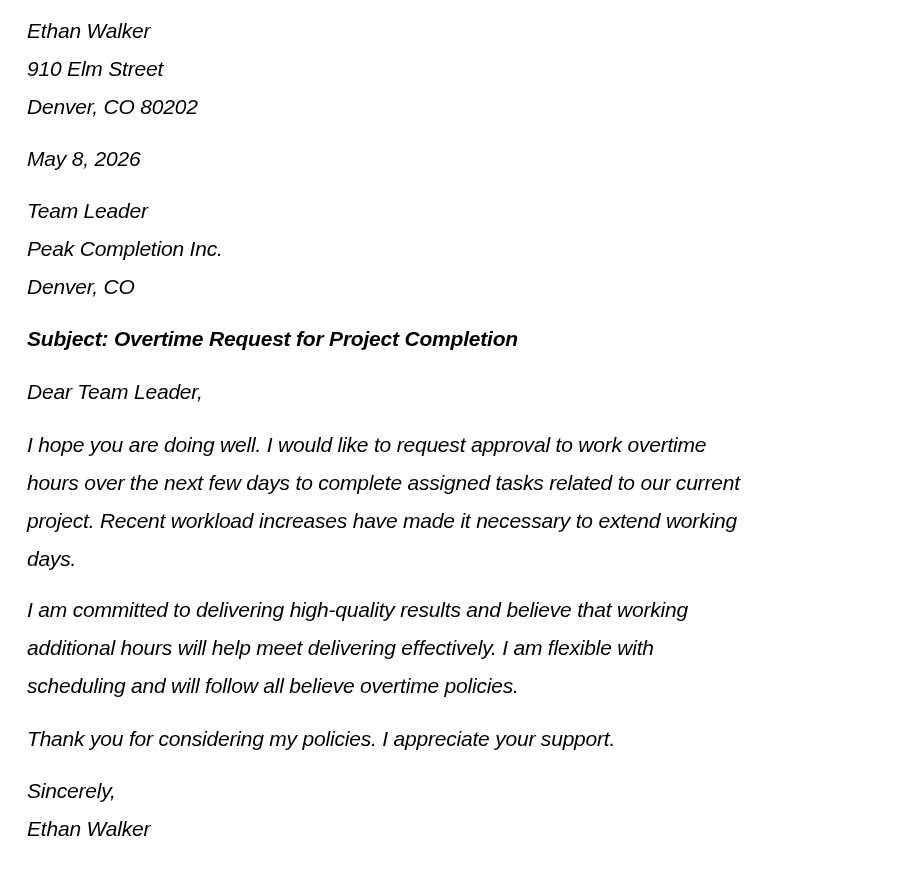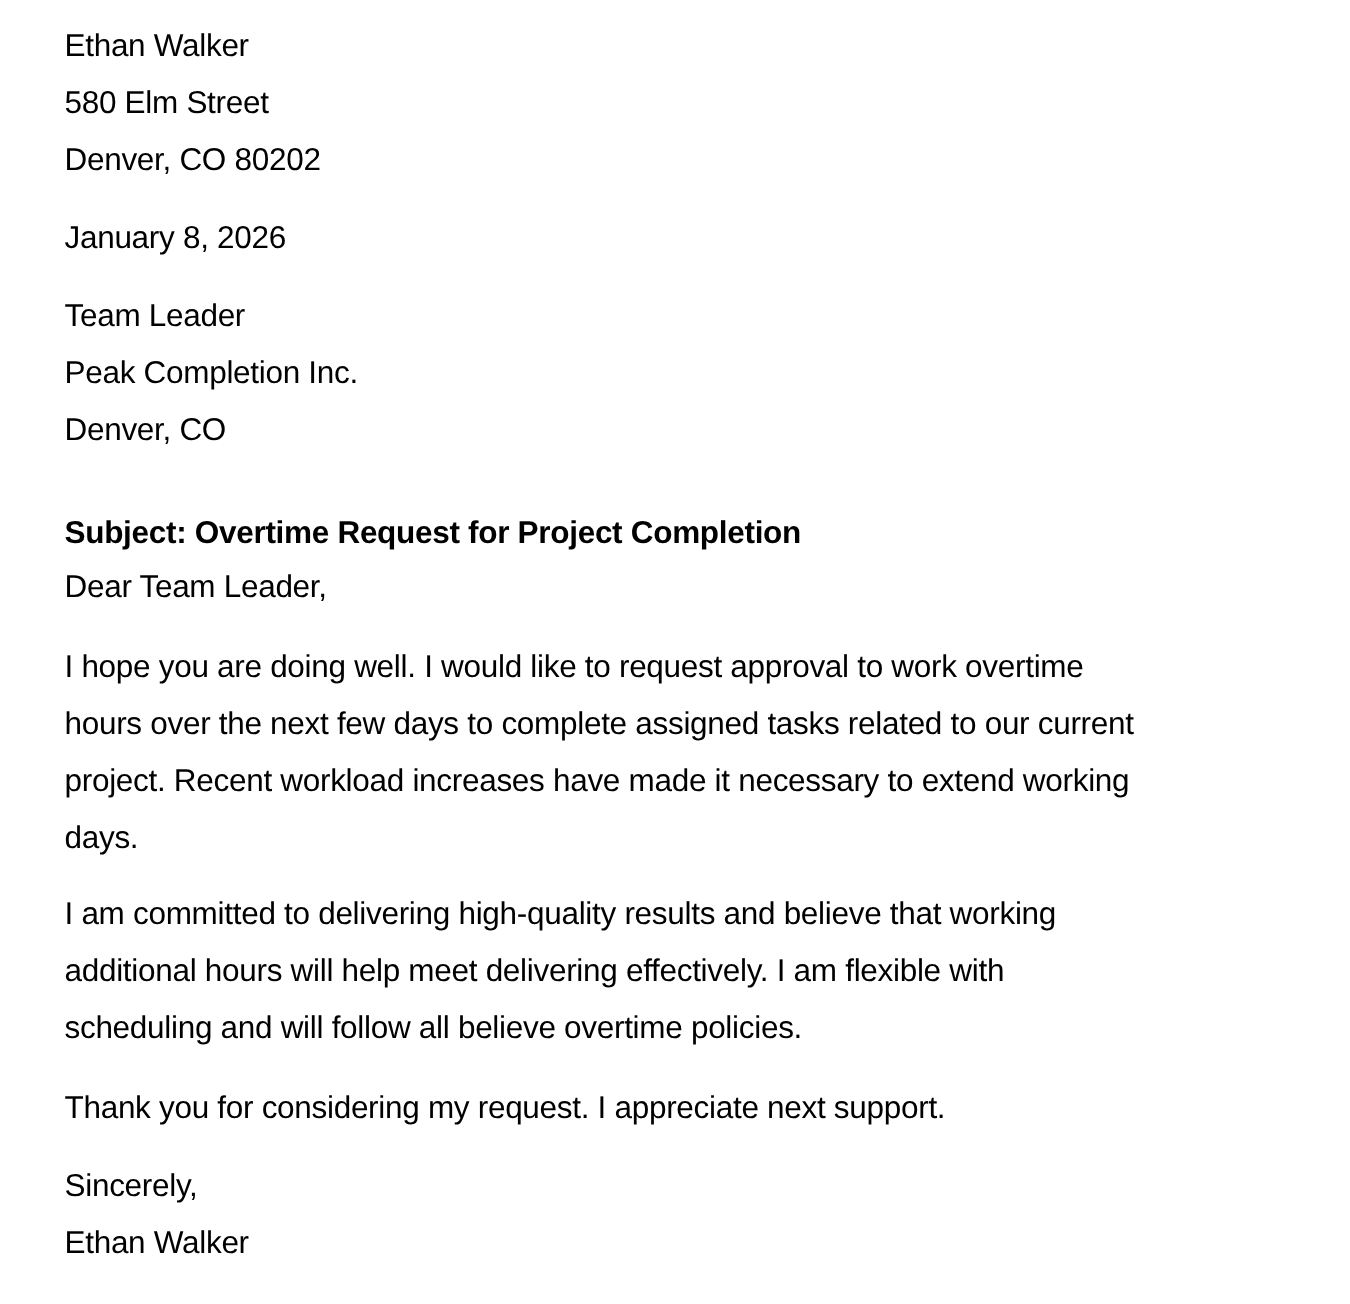--- a/index.html
+++ b/index.html
@@ -17,38 +17,39 @@
       font-size: 21px;
     }
     .page {
       position: absolute;
       left: 27px;
       top: 0;
       width: 860px;
     }
     .line {
       position: absolute;
-      left: 16px;
+      left: 0;
       white-space: nowrap;
       line-height: 24px;
       letter-spacing: -0.2px;
+      font-style: italic;
     }
-    .bold { font-weight: bold; margin-top: 17px; }
+    .bold { font-weight: bold; }
   </style>
 </head>
 <body>
 
 <div class="page">
   <div>
     <div class="line" style="top:19px">Ethan Walker</div>
-    <div class="line" style="top:57px">580 Elm Street</div>
+    <div class="line" style="top:57px">910 Elm Street</div>
     <div class="line" style="top:95px">Denver, CO 80202</div>
   </div>
 
-  <div class="line" style="top:147px">January 8, 2026</div>
+  <div class="line" style="top:147px">May 8, 2026</div>
 
   <div>
     <div class="line" style="top:199px">Team Leader</div>
     <div class="line" style="top:237px">Peak Completion Inc.</div>
     <div class="line" style="top:275px">Denver, CO</div>
   </div>
 
   <div class="line bold" style="top:327px">Subject: Overtime Request for Project Completion</div>
 
   <div class="line" style="top:380px">Dear Team Leader,</div>
@@ -60,20 +61,20 @@
     <div class="line" style="top:547px">days.</div>
   </div>
 
   <div>
     <div class="line" style="top:598px">I am committed to delivering high-quality results and believe that working</div>
     <div class="line" style="top:636px">additional hours will help meet delivering effectively. I am flexible with</div>
     <div class="line" style="top:674px">scheduling and will follow all believe overtime policies.</div>
   </div>
 
   <div>
-    <div class="line" style="top:727px">Thank you for considering my request. I appreciate next support.</div>
+    <div class="line" style="top:727px">Thank you for considering my policies. I appreciate your support.</div>
   </div>
 
   <div>
     <div class="line" style="top:779px">Sincerely,</div>
     <div class="line" style="top:817px">Ethan Walker</div>
   </div>
 </div>
 
 </body></html>

